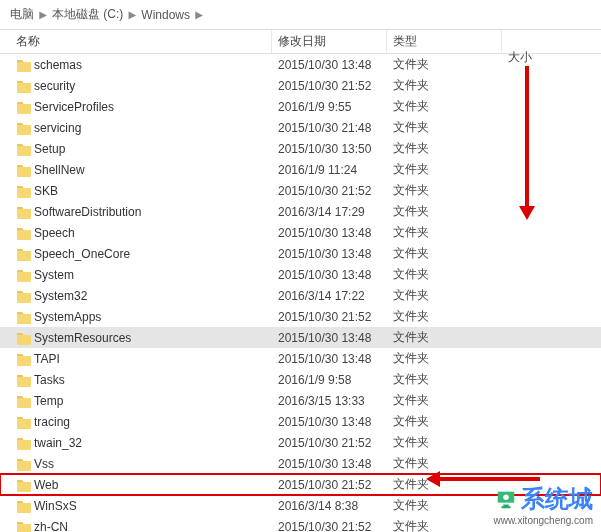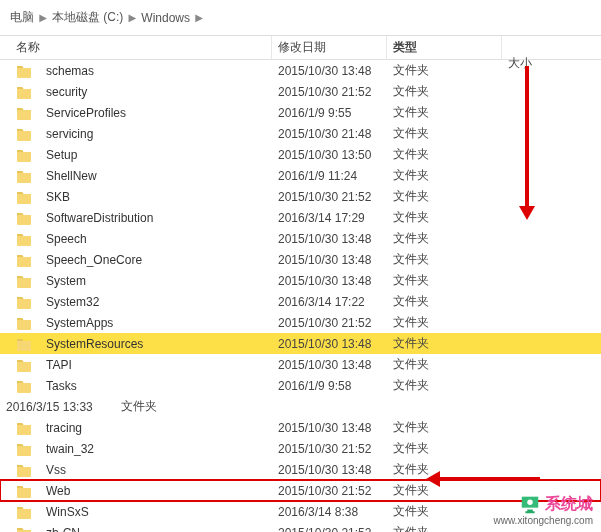--- a/index.html
+++ b/index.html
@@ -1,41 +1,41 @@
 <!DOCTYPE html>
 <html><head>
 <meta charset="utf-8">
 <style>
   * { margin: 0; padding: 0; box-sizing: border-box; font-family: "Microsoft YaHei", "Segoe UI", Arial, sans-serif; }
   body { background: #fff; width: 601px; height: 532px; overflow: hidden; position: relative; font-size: 12px; color: #333; }
-  .breadcrumb { height: 36px; border-bottom: 1px solid #ddd; display: flex; align-items: center; padding: 0 6px; color: #555; }
+  .breadcrumb { height: 30px; border-bottom: 1px solid #ddd; display: flex; align-items: center; padding: 0 6px; color: #555; }
   .chev { width: 10px; text-align: center; color: #888; font-size: 10px; }
   .crumb { padding: 0 4px; cursor: pointer; }
   .headers { height: 24px; border-bottom: 1px solid #e0e0e0; display: flex; align-items: center; color: #444; text-align: right; }
   .col-name { width: 272px; padding-left: 16px; border-right: 1px solid #e8e8e8; height: 100%; display: flex; align-items: center; }
   .col-date { width: 115px; padding-left: 6px; border-right: 1px solid #e8e8e8; height: 100%; display: flex; align-items: center; }
-  .col-type { width: 115px; padding-left: 6px; border-right: 1px solid #e8e8e8; height: 100%; display: flex; align-items: center; font-weight: bold; }
+  .col-type { width: 115px; padding-left: 6px; border-right: 1px solid #e8e8e8; height: 100%; display: flex; align-items: center; }
   .col-size { flex: 1; padding-left: 6px; height: 100%; display: flex; align-items: center; margin-top: 32px; }
   .list { }
   .row { height: 21px; display: flex; align-items: center; }
-  .row.hover { background: #fde047; }
+  .row.hover { background: #e5e5e5; }
   .row.marked { outline: 2px solid #d00; outline-offset: -1px; }
-  .c-name { width: 272px; padding-left: 16px; display: flex; align-items: center; gap: 14px; overflow: hidden; white-space: nowrap; }
+  .c-name { width: 272px; padding-left: 16px; display: flex; align-items: center; gap: 2px; overflow: hidden; white-space: nowrap; }
   .c-date { width: 115px; padding-left: 6px; color: #444; white-space: nowrap; }
   .c-type { width: 115px; padding-left: 6px; color: #444; }
   .c-size { flex: 1; }
   .folder-icon { width: 16px; height: 14px; flex-shrink: 0; }
   .folder-icon svg { width: 100%; height: 100%; display: block; }
   .arrow-down { position: absolute; left: 525px; top: 66px; width: 4px; height: 140px; background: #d00; }
   .arrow-down::after { content: ""; position: absolute; left: -6px; bottom: -14px; border-left: 8px solid transparent; border-right: 8px solid transparent; border-top: 14px solid #d00; }
   .arrow-left { position: absolute; left: 440px; top: 477px; width: 100px; height: 4px; background: #d00; }
   .arrow-left::before { content: ""; position: absolute; left: -14px; top: -6px; border-top: 8px solid transparent; border-bottom: 8px solid transparent; border-right: 14px solid #d00; }
   .watermark { position: absolute; right: 8px; bottom: 6px; text-align: right; }
   .watermark .logo-line { display: flex; align-items: center; justify-content: flex-end; gap: 4px; }
-  .watermark .cn { font-size: 16px; font-weight: bold; color: #ec4899; }
+  .watermark .cn { font-size: 24px; font-weight: bold; color: #3b82f6; }
   .watermark .url { font-size: 10px; color: #666; }
   .watermark svg { width: 22px; height: 22px; }
 </style>
 </head>
 <body>
 
 <div class="breadcrumb">
   <span class="crumb">电脑</span>
   <span class="chev">▶</span>
   <span class="crumb">本地磁盘 (C:)</span>
@@ -270,20 +270,29 @@
             <path fill="#e8c55a" d="M1 2h5l1.5 2H1z"></path>
           </svg>
         </span>
         <span>Tasks</span>
       </div>
       <div class="c-date">2016/1/9 9:58</div>
       <div class="c-type">文件夹</div>
       <div class="c-size"></div>
     </div>
     <div class="row">
+      <div class="c-name">
+        <span class="folder-icon">
+          <svg viewBox="0 0 16 14">
+            <path fill="#f7d774" d="M1 2h5l1.5 2H15v9a1 1 0 0 1-1 1H2a1 1 0 0 1-1-1z"></path>
+            <path fill="#e8c55a" d="M1 2h5l1.5 2H1z"></path>
+          </svg>
+        </span>
+        <span>Temp</span>
+      </div>
       <div class="c-date">2016/3/15 13:33</div>
       <div class="c-type">文件夹</div>
       <div class="c-size"></div>
     </div>
     <div class="row">
       <div class="c-name">
         <span class="folder-icon">
           <svg viewBox="0 0 16 14">
             <path fill="#f7d774" d="M1 2h5l1.5 2H15v9a1 1 0 0 1-1 1H2a1 1 0 0 1-1-1z"></path>
             <path fill="#e8c55a" d="M1 2h5l1.5 2H1z"></path>

